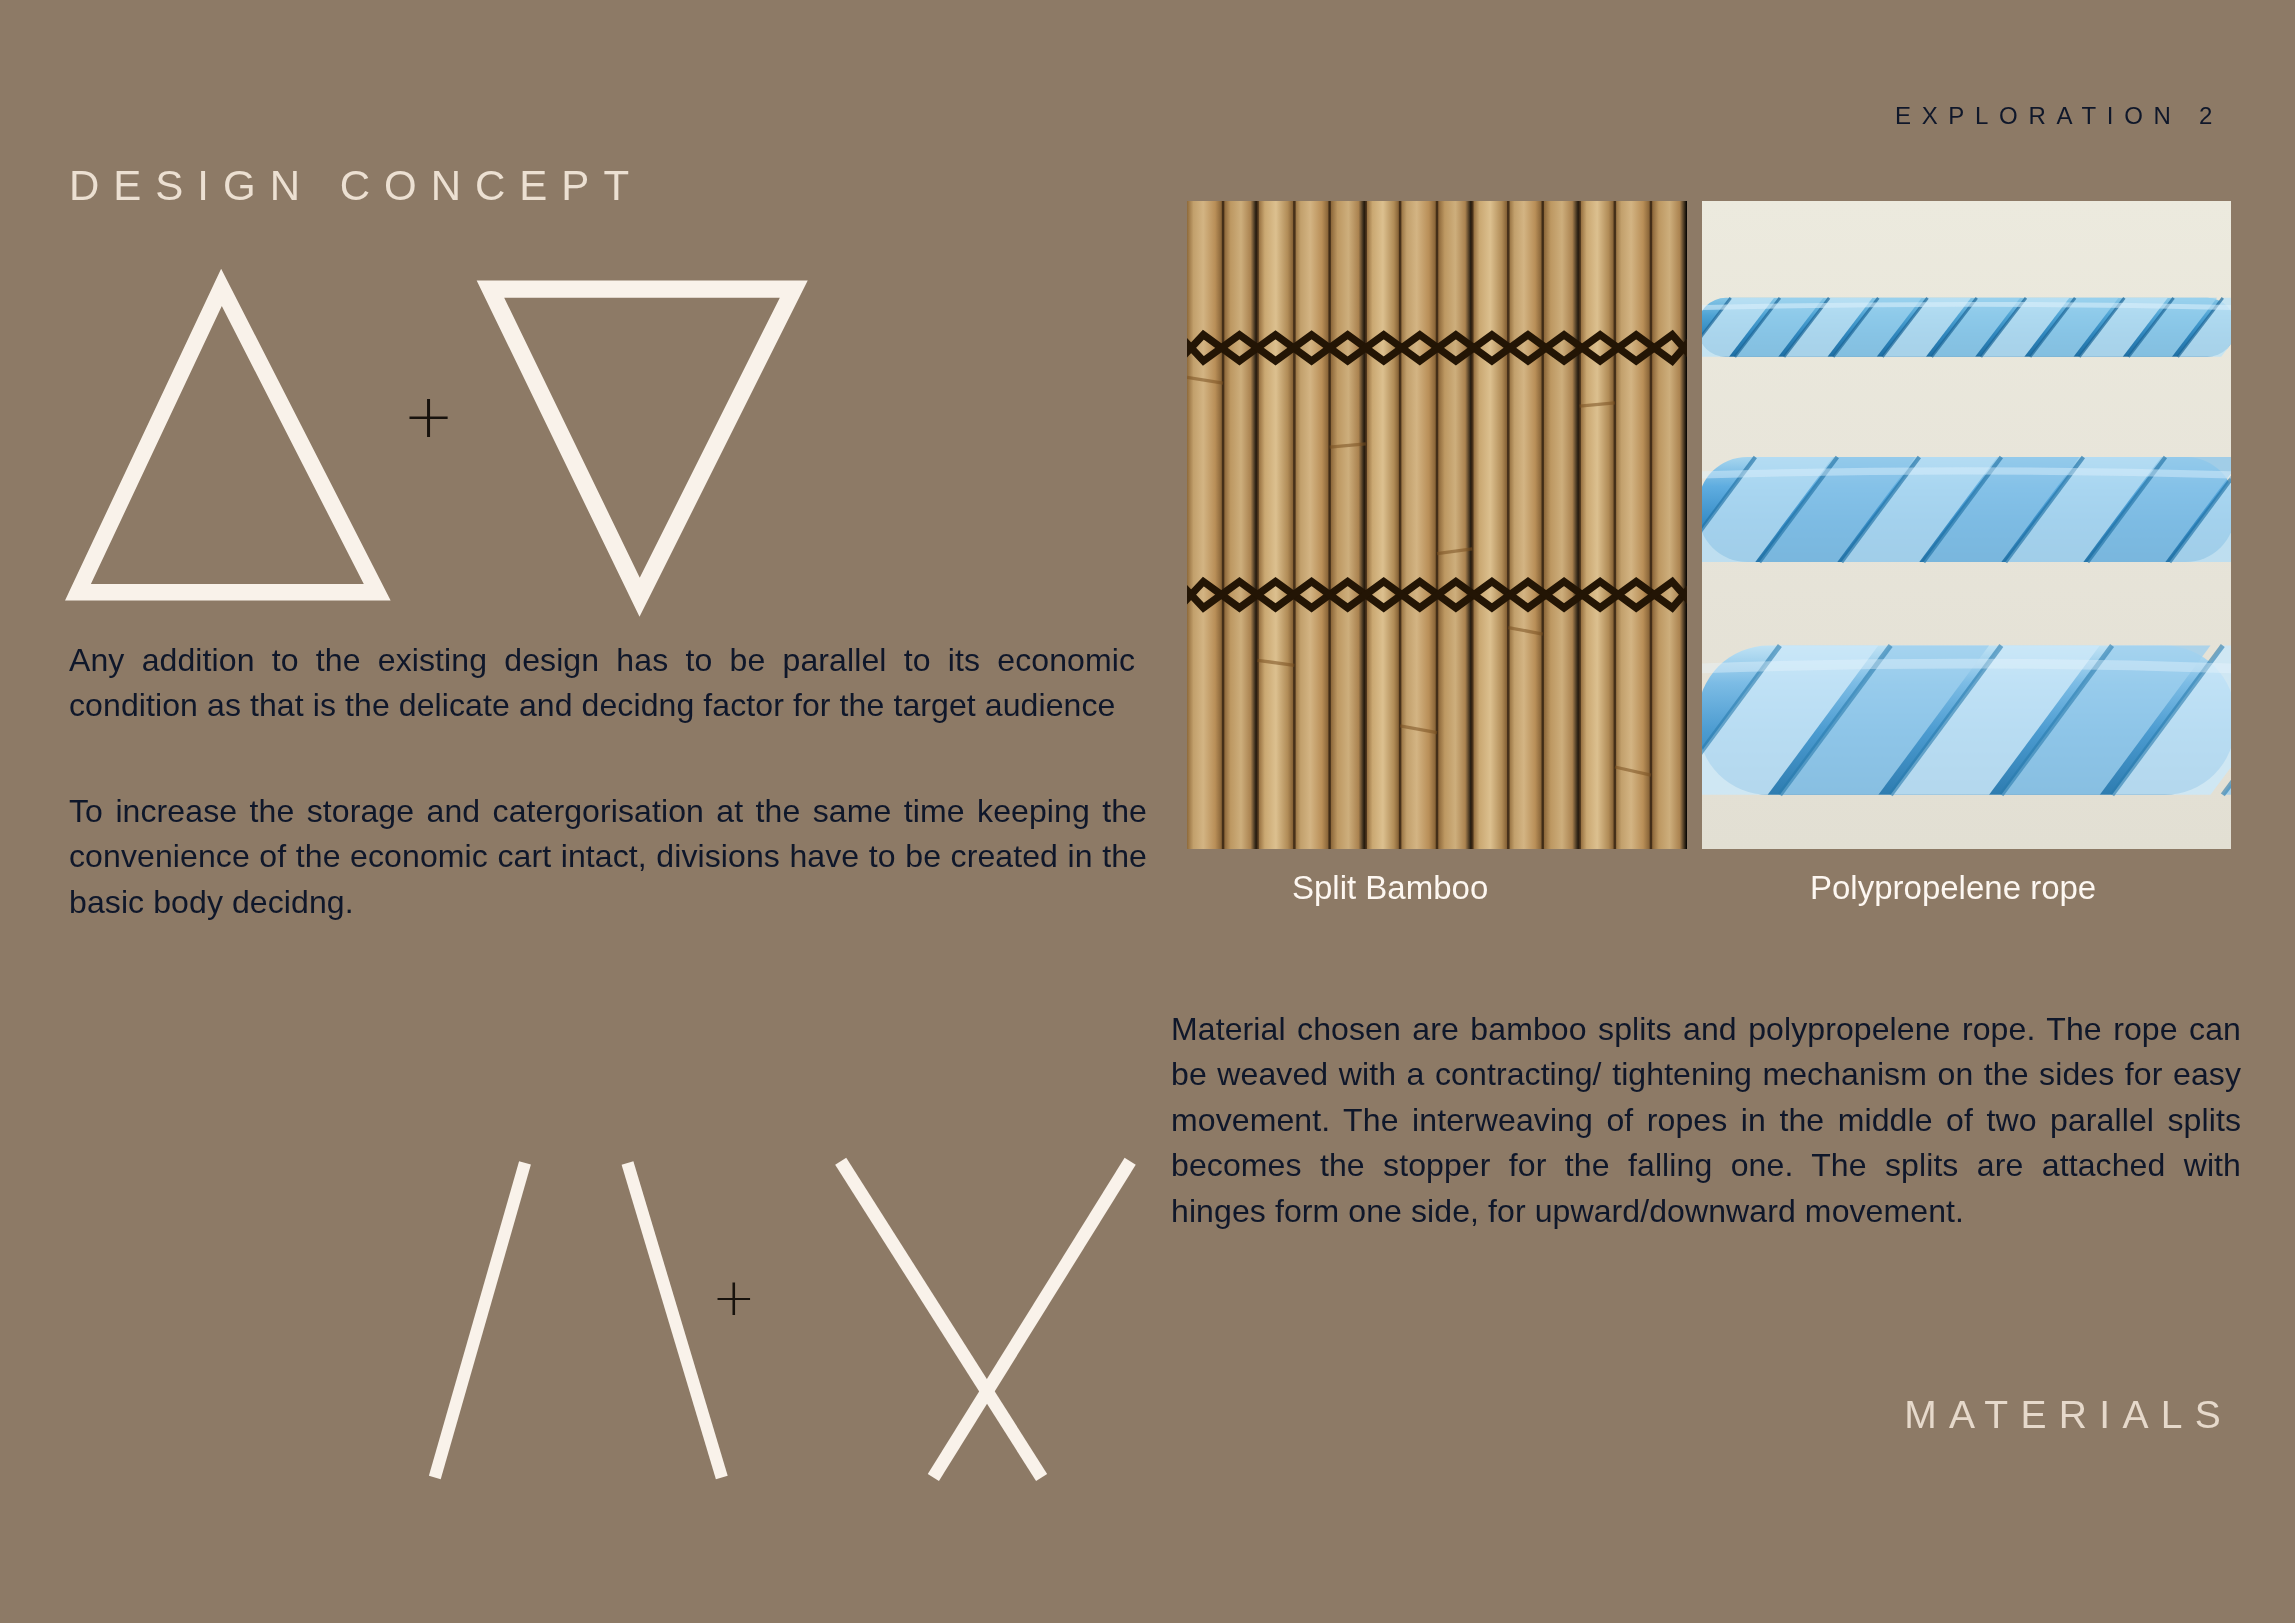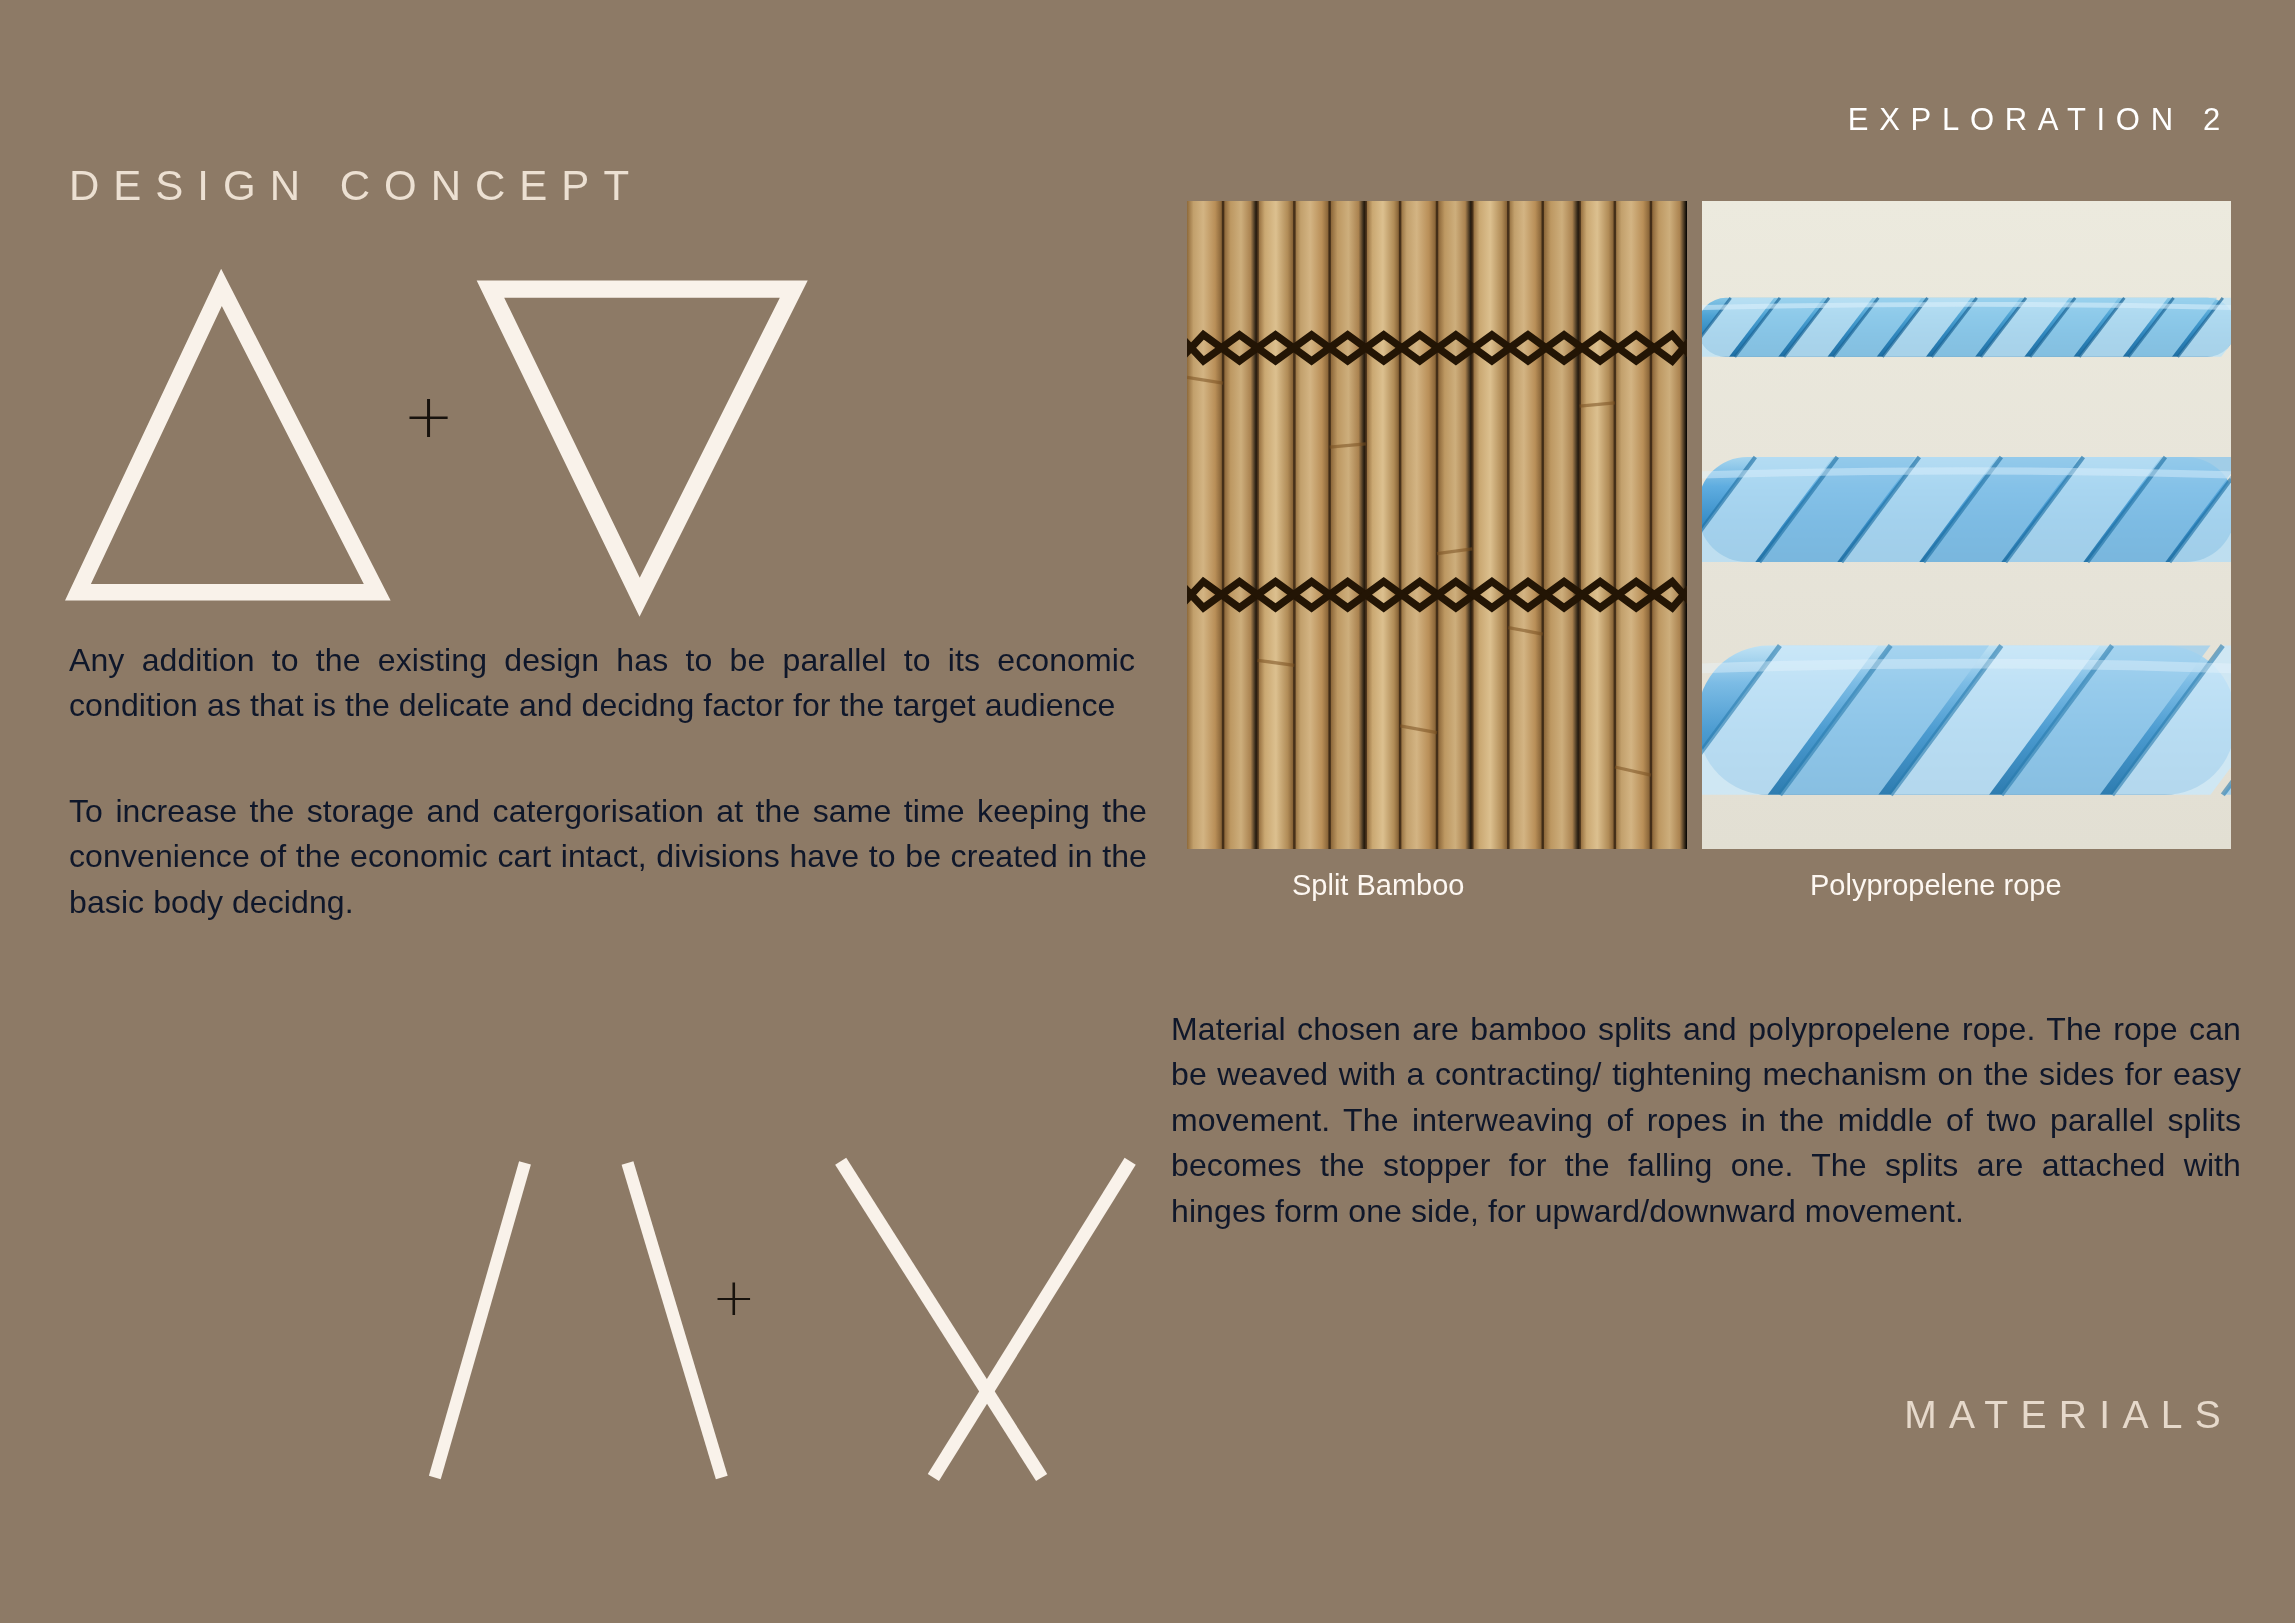--- a/index.html
+++ b/index.html
@@ -31,25 +31,25 @@
     top: 162px;
     font-size: 42px;
     letter-spacing: 14px;
     color: #ece0d2;
     white-space: nowrap;
     font-weight: 400;
   }
 
   #exploration-header {
     position: absolute;
-    right: 64px;
+    right: 72px;
     top: 102px;
-    font-size: 31px;
+    font-size: 24px;
     letter-spacing: 10.7px;
-    color: #ffffff;
+    color: #0f172a;
     white-space: nowrap;
   }
 
   #materials-header {
     position: absolute;
     right: 62px;
     top: 1345px;
     font-size: 39px;
     letter-spacing: 12.3px;
     color: #e6d9cb;
@@ -134,21 +134,21 @@
     width: 529px;
     height: 648px;
     background-color: #e6e3da;
   }
 
   .photo-svg { display: block; width: 100%; height: 100%; }
 
   .caption {
     position: absolute;
     color: #fdf7f1;
-    font-size: 29px;
+    font-size: 33px;
     font-stretch: condensed;
     white-space: nowrap;
   }
 
   #caption-bamboo { left: 1292px; top: 869px; }
   #caption-rope   { left: 1810px; top: 869px; }
 </style>
 </head>
 <body>
 

